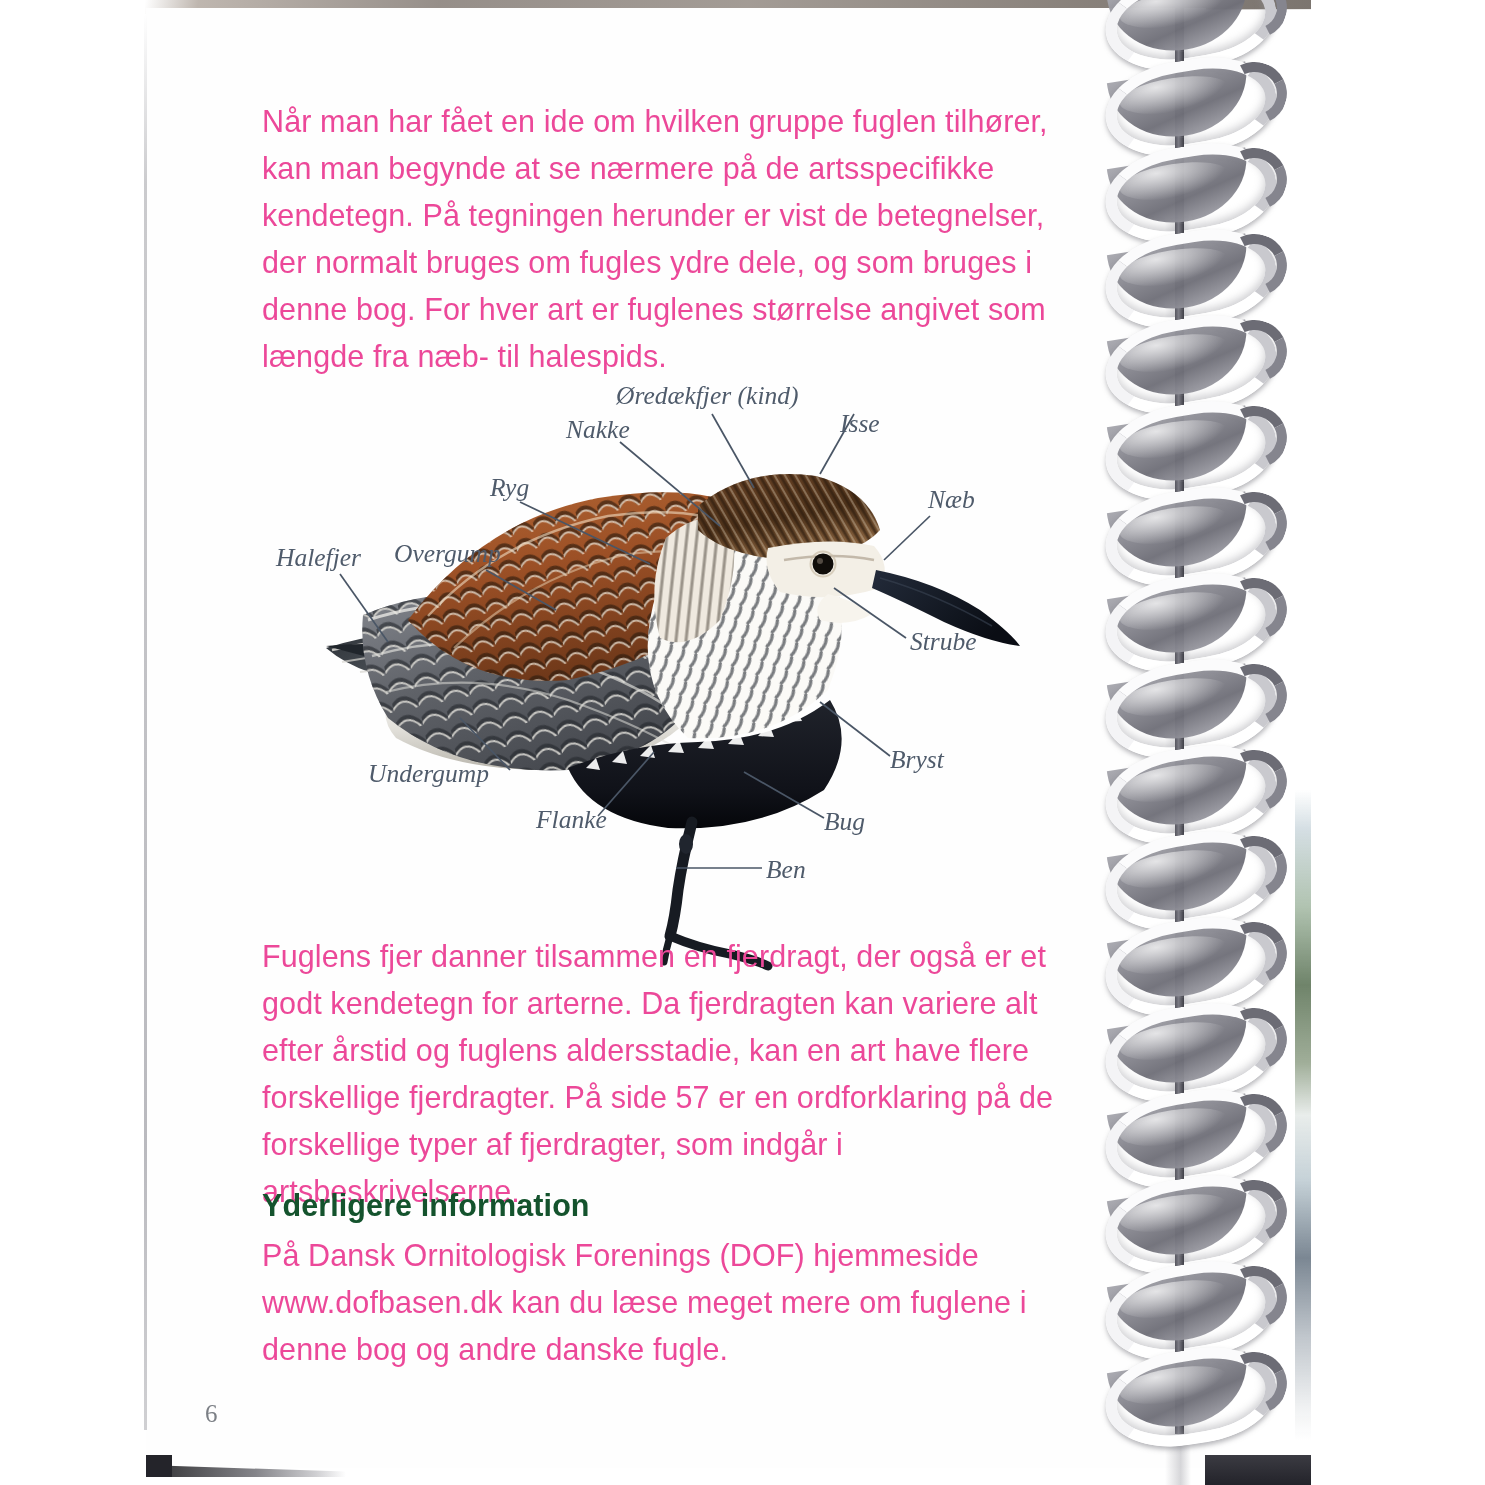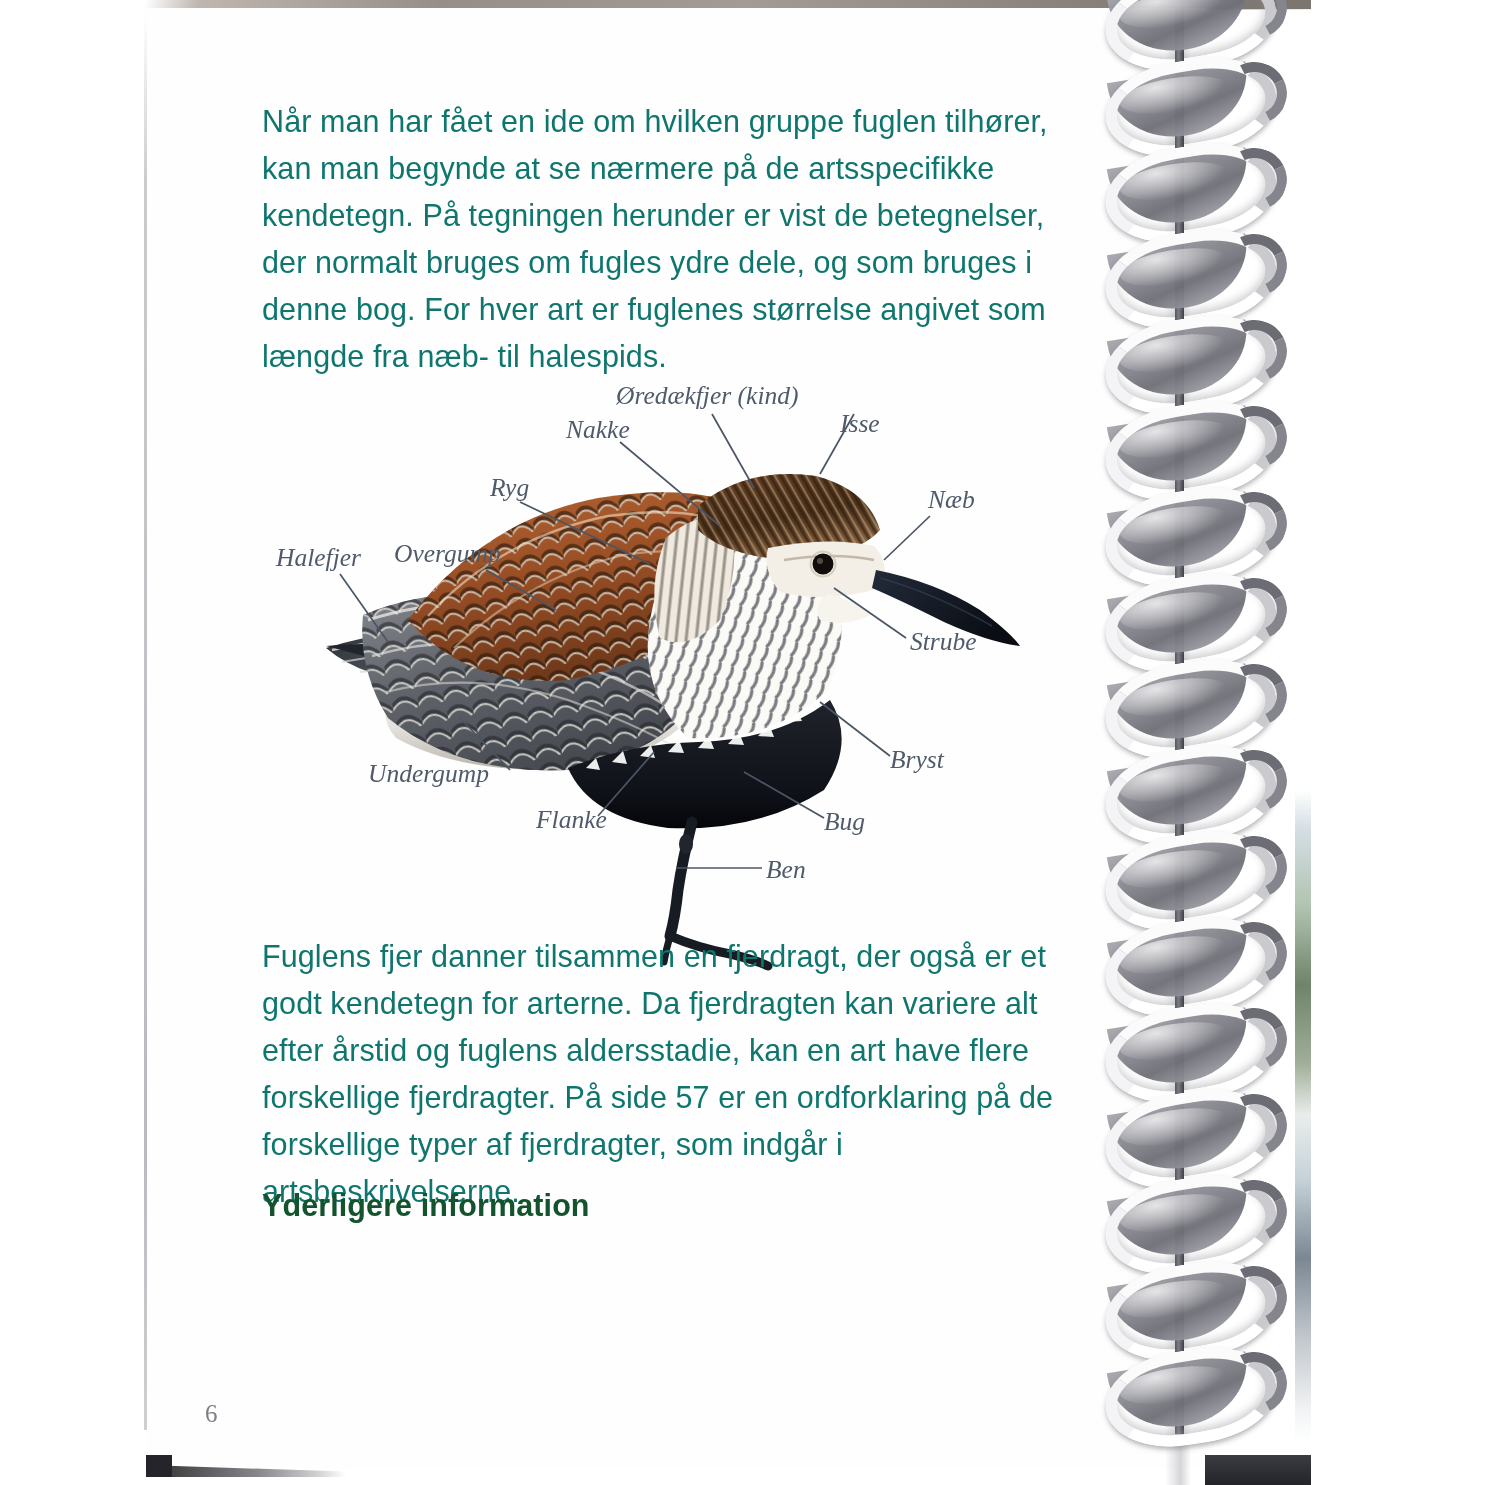--- a/index.html
+++ b/index.html
@@ -50,21 +50,21 @@
   .coil .spine{position:absolute;left:80px;top:0;width:9px;height:92px;
     background:linear-gradient(90deg,#55555e,#7b7b84 40%,#3e3e46);}
   .spiral-shadow{position:absolute;left:70px;top:0;width:26px;height:1485px;
     background:linear-gradient(90deg,rgba(120,120,130,0) 0%,rgba(120,120,130,.30) 60%,rgba(255,255,255,0) 100%);}
   .spine-bottom{position:absolute;left:110px;bottom:0;width:208px;height:30px;
     background:linear-gradient(180deg,#3b3b42,#23232a);}
 
   
   .textcol{position:absolute;left:262px;width:800px;color:#5d6166;}
   .para{font-family:"Liberation Sans",sans-serif;font-size:30.5px;line-height:47px;
-    color:#0f766e;letter-spacing:.1px;font-weight:400;}
+    color:#ec4899;letter-spacing:.1px;font-weight:400;}
   .heading{font-family:"Liberation Sans",sans-serif;font-size:30.5px;font-weight:bold;
     color:#14532d;letter-spacing:.1px;margin-bottom:2px;}
   #para1{top:98px;}
   #para2{top:933px;}
   #heading1{top:1188px;}
   #para3{top:1232px;}
   .pagenum{position:absolute;left:205px;top:1400px;font-family:"Liberation Serif",serif;
     font-size:25px;color:#7b7f85;}
 
   
@@ -281,20 +281,21 @@
       <text class="lbl" x="556" y="460">Bug</text>
       <text class="lbl" x="498" y="508">Ben</text>
     </g>
   </svg>
   </div>
 
   <div class="textcol para" id="para2">Fuglens fjer danner tilsammen en fjerdragt, der også er et godt kendetegn for arterne. Da fjerdragten kan variere alt efter årstid og fuglens aldersstadie, kan en art have flere forskellige fjerdragter. På side 57 er en ordforklaring på de forskellige typer af fjerdragter, som indgår i artsbeskrivelserne.</div>
 
   <div class="textcol heading" id="heading1">Yderligere information</div>
 
+  <div class="textcol para" id="para3">På Dansk Ornitologisk Forenings (DOF) hjemmeside www.dofbasen.dk kan du læse meget mere om fuglene i denne bog og andre danske fugle.</div>
 
   <div class="pagenum">6</div>
 
   <div class="bottom-edge"></div>
   <div class="bottom-corner"></div>
 
   <div id="spiral">
     <div class="spiral-shadow"></div>
     <div id="coils">
         <div class="coil" style="top: -34px;">

